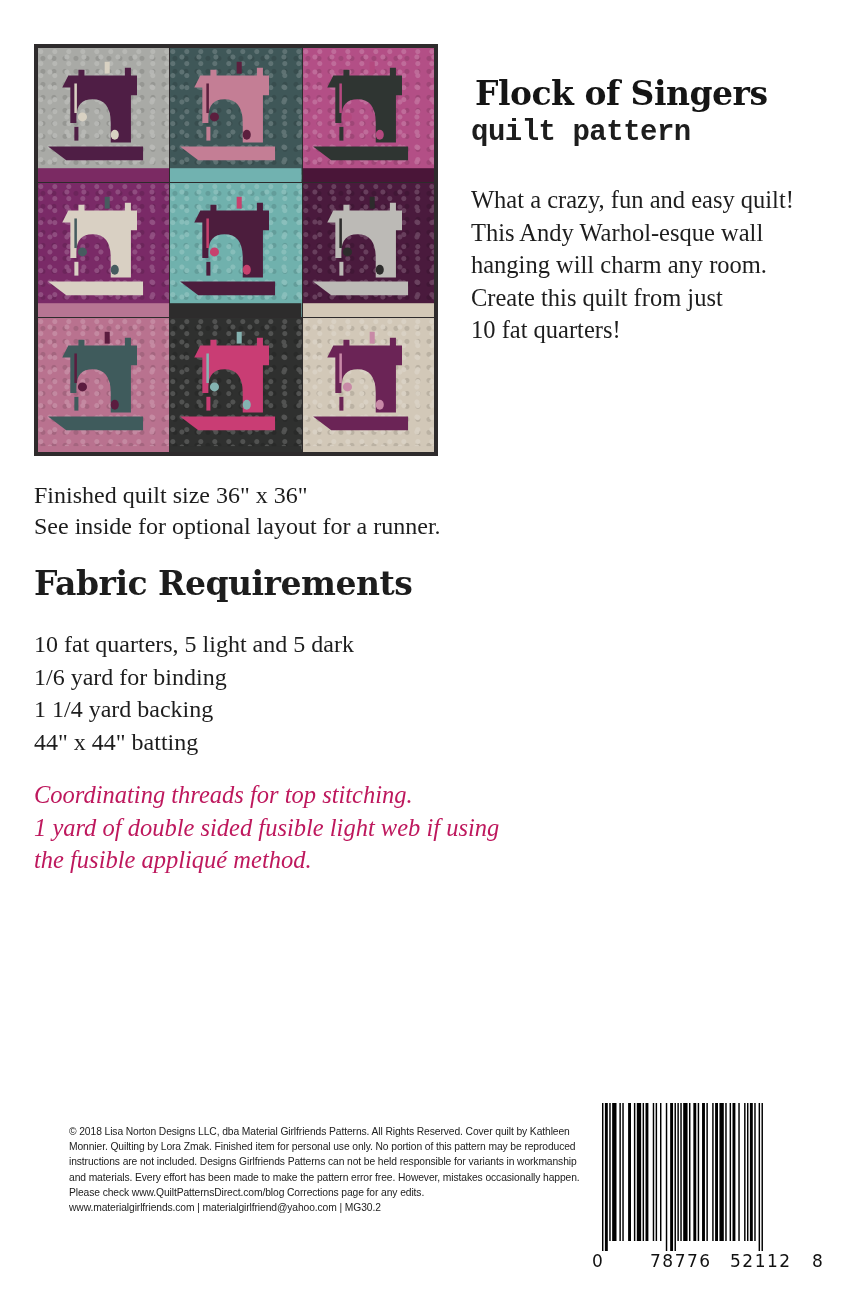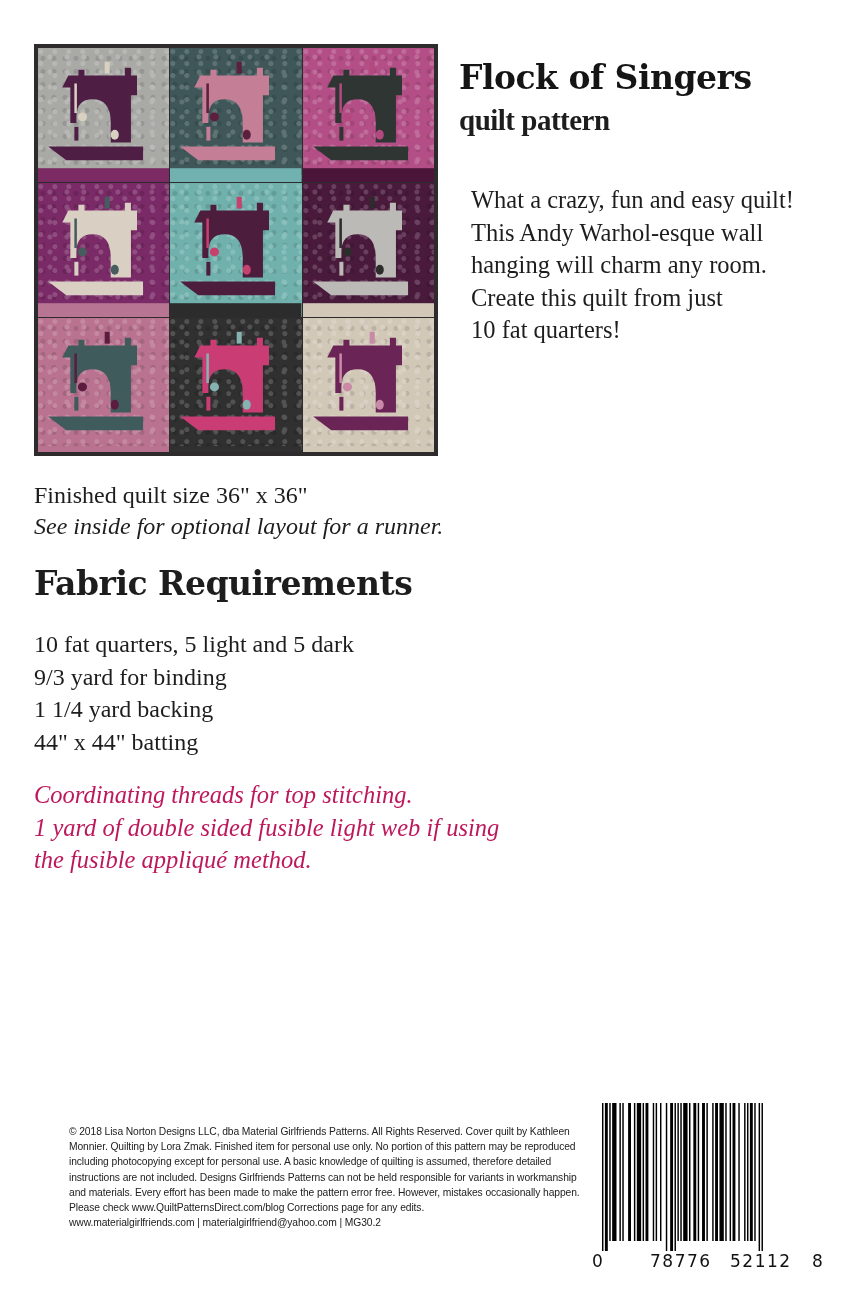--- a/index.html
+++ b/index.html
@@ -5,26 +5,26 @@
   html, body { margin:0; padding:0; background:#ffffff; }
   body { width:863px; height:1300px; position:relative; overflow:hidden; color:#1f1f1f; }
   .quilt { position:absolute; left:34px; top:44px; width:404px; height:412px; background:#2e2b2c; box-sizing:border-box; padding:4px; display:grid; grid-template-columns:repeat(3,1fr); grid-template-rows:repeat(3,1fr); gap:1px; }
   .block { position:relative; overflow:hidden; }
   .block .tex { position:absolute; inset:0; opacity:.18; background-image:
       radial-gradient(circle at 20% 30%, rgba(255,255,255,.9) 0 2px, transparent 3px),
       radial-gradient(circle at 70% 60%, rgba(255,255,255,.9) 0 2px, transparent 3px),
       radial-gradient(circle at 45% 80%, rgba(0,0,0,.6) 0 2px, transparent 3px);
       background-size: 14px 12px, 17px 15px, 11px 13px; }
   .block svg { position:absolute; left:0; top:0; width:100%; height:100%; }
-  .title { position:absolute; left:459px; top:58px; font-family:"DejaVu Serif", serif; font-weight:bold; font-size:33px; letter-spacing:-0.5px; color:#151515; margin:0; white-space:nowrap; }
-  .subtitle { position:absolute; left:459px; top:104px; font-family:Liberation Serif, serif; font-size:29px; letter-spacing:-0.5px; color:#1d1d1d; margin:0; white-space:nowrap; }
+  .title { position:absolute; left:459px; top:58px; font-family:"DejaVu Serif", serif; font-weight:bold; font-size:33px; letter-spacing:-0.5px; color:#151515; margin:16px; white-space:nowrap; }
+  .subtitle { position:absolute; left:459px; top:104px; font-family:Liberation Mono, monospace; font-size:29px; letter-spacing:-0.5px; color:#1d1d1d; margin:12px; white-space:nowrap; }
   .blurb { position:absolute; left:459px; top:172px; font-family:"Liberation Serif", serif; font-size:24.5px; line-height:32.5px; color:#1d1d1d; margin:12px; white-space:nowrap; }
   .blurb div { height:32.5px; }
   .size { position:absolute; left:34px; top:480px; font-family:"Liberation Serif", serif; font-size:24px; line-height:31px; color:#1d1d1d; white-space:nowrap; }
-  .size .it { font-style:italic; }
+  .size .it { }
   .fabric-h { position:absolute; left:34px; top:564px; font-family:"DejaVu Serif", serif; font-size:33px; letter-spacing:-0.5px; color:#1d1d1d; margin:0; white-space:nowrap; }
   .reqs { position:absolute; left:34px; top:628px; font-family:"Liberation Serif", serif; font-size:24px; line-height:32.5px; color:#1d1d1d; white-space:nowrap; margin:0; padding:0; list-style:none; }
   .notes { position:absolute; left:34px; top:779px; font-family:"Liberation Serif", serif; font-style:italic; font-size:24.5px; line-height:32.5px; color:#be185d; white-space:nowrap; }
   .legal { position:absolute; left:25px; top:1124px; width:560px; font-family:"Liberation Sans", sans-serif; font-size:10.3px; line-height:15.2px; color:#222; letter-spacing:-0.1px;margin-left:44px; }
   .legal div { white-space:nowrap; }
   .barcode { position:absolute; left:590px; top:1100px; width:235px; height:175px; }
   .barcode svg { width:100%; height:100%; }
 </style>
 </head>
 <body>
@@ -162,35 +162,34 @@
 
 <div class="size">
   <div>Finished quilt size 36" x 36"</div>
   <div class="it">See inside for optional layout for a runner.</div>
 </div>
 
 <h2 class="fabric-h">Fabric Requirements</h2>
 
 <ul class="reqs">
   <li>10 fat quarters, 5 light and 5 dark</li>
-  <li>9/3 yard for binding</li>
+  <li>1/6 yard for binding</li>
   <li>1 1/4 yard backing</li>
   <li>44" x 44" batting</li>
 </ul>
 
 <div class="notes">
   <div>Coordinating threads for top stitching.</div>
   <div>1 yard of double sided fusible light web if using</div>
   <div>the fusible appliqué method.</div>
 </div>
 
 <div class="legal">
   <div>© 2018 Lisa Norton Designs LLC, dba Material Girlfriends Patterns. All Rights Reserved. Cover quilt by Kathleen</div>
   <div>Monnier. Quilting by Lora Zmak. Finished item for personal use only. No portion of this pattern may be reproduced</div>
-  <div>including photocopying except for personal use. A basic knowledge of quilting is assumed, therefore detailed</div>
   <div>instructions are not included. Designs Girlfriends Patterns can not be held responsible for variants in workmanship</div>
   <div>and materials. Every effort has been made to make the pattern error free. However, mistakes occasionally happen.</div>
   <div>Please check www.QuiltPatternsDirect.com/blog Corrections page for any edits.</div>
   <div>www.materialgirlfriends.com | materialgirlfriend@yahoo.com | MG30.2</div>
 </div>
 
 <div class="barcode">
   <svg id="barcode-svg" viewBox="0 0 235 175" xmlns="http://www.w3.org/2000/svg">
     <g id="bars" fill="#000">
         <rect x="12.00" y="3" width="1.45" height="148"></rect>

